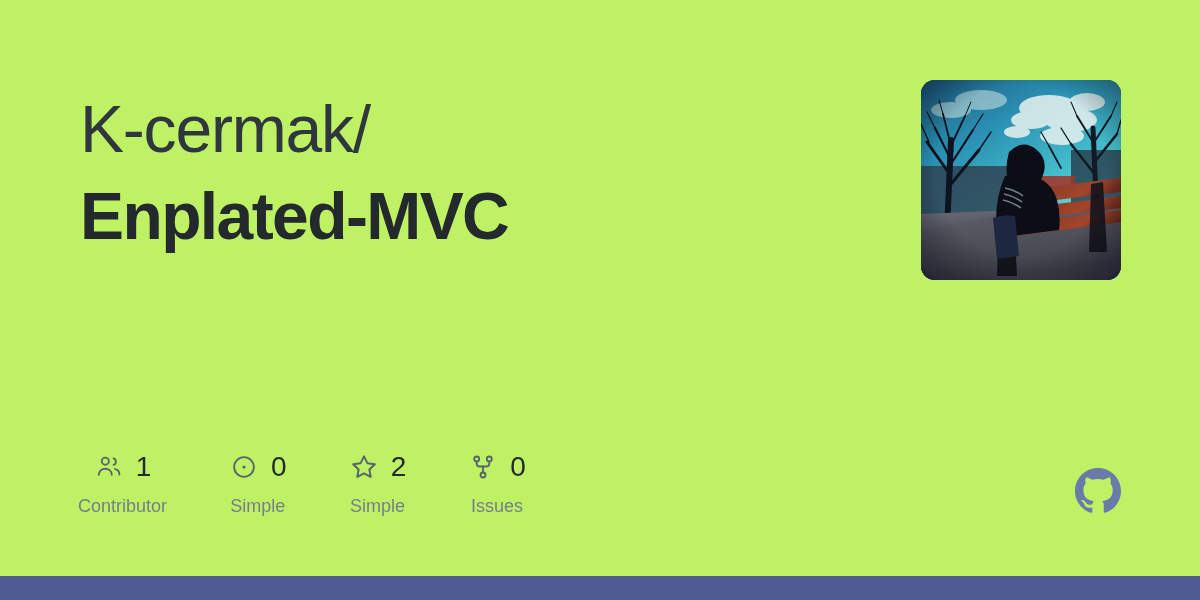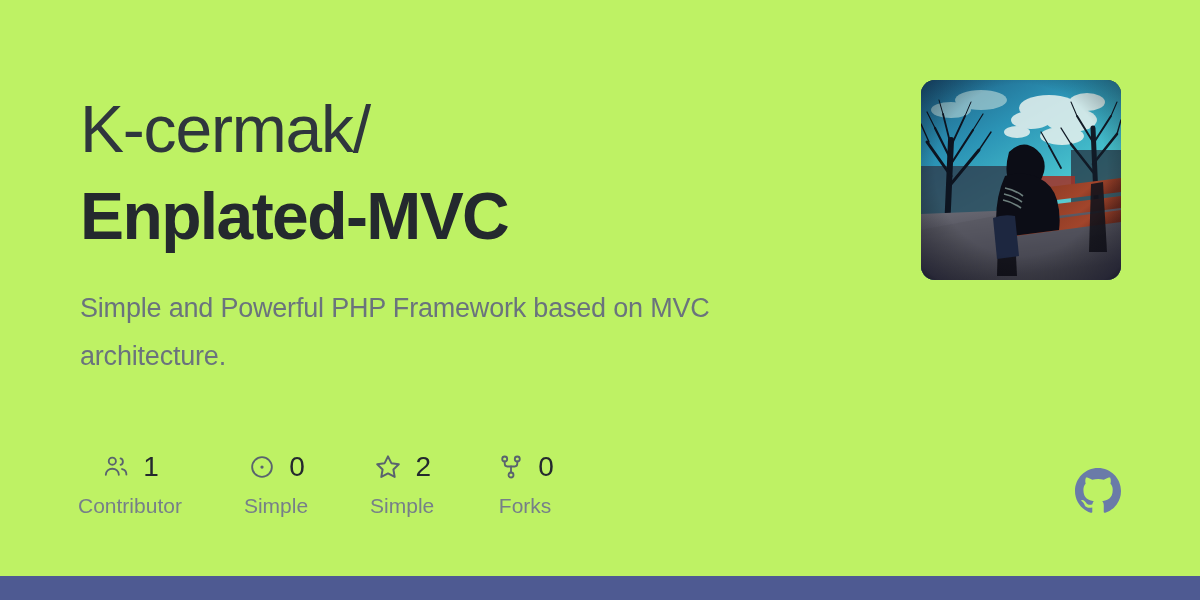--- a/index.html
+++ b/index.html
@@ -96,21 +96,21 @@
   .stat-icon svg { display: block; }
   .stat-value {
     font-size: 28px;
     line-height: 30px;
     color: #24292e;
     margin-left: 12px;
     font-weight: 400;
   }
   .stat-label {
     margin-top: 9px;
-    font-size: 21px;
+    font-size: 18px;
     line-height: 26px;
     color: #767f89;
     font-weight: 400;
     white-space: nowrap;
   }
 
   
   .avatar {
     position: absolute;
     left: 921px;
@@ -147,21 +147,20 @@
 </head>
 <body>
 
 <div class="card">
 
   <div class="left-col">
     <h1 class="repo-title">
       <span class="repo-owner">K-cermak/</span><br>
       <span class="repo-name">Enplated-MVC</span>
     </h1>
-    <p class="repo-description">Simple and Powerful PHP Framework based on MVC architecture.</p>
   </div>
 
   <div class="stats-row">
 
     <div class="stat">
       <div class="stat-top">
         <span class="stat-icon">
           <svg width="26" height="26" viewBox="0 0 24 24" fill="none" stroke="currentColor" stroke-width="1.7" stroke-linecap="round" stroke-linejoin="round">
             <circle cx="8.6" cy="6.6" r="3.3"></circle>
             <path d="M2.6 19.2c0-3.3 2.7-5.6 6-5.6s6 2.3 6 5.6"></path>
@@ -205,21 +204,21 @@
           <svg width="26" height="26" viewBox="0 0 24 24" fill="none" stroke="currentColor" stroke-width="1.7" stroke-linecap="round" stroke-linejoin="round">
             <circle cx="6.2" cy="4.6" r="2.3"></circle>
             <circle cx="17.8" cy="4.6" r="2.3"></circle>
             <circle cx="12" cy="19.4" r="2.3"></circle>
             <path d="M6.2 6.9v2.2a2.4 2.4 0 0 0 2.4 2.4h6.8a2.4 2.4 0 0 0 2.4-2.4V6.9"></path>
             <path d="M12 11.5v5.6"></path>
           </svg>
         </span>
         <span class="stat-value">0</span>
       </div>
-      <span class="stat-label">Forks</span>
+      <span class="stat-label">Issues</span>
     </div>
 
   </div>
 
   <div class="avatar">
     <svg width="200" height="200" viewBox="0 0 200 200" role="img">
       <defs>
         <linearGradient id="skyGrad" x1="0" y1="0" x2="0.55" y2="1">
           <stop offset="0%" stop-color="#1d5c82"></stop>
           <stop offset="35%" stop-color="#2b93b5"></stop>

